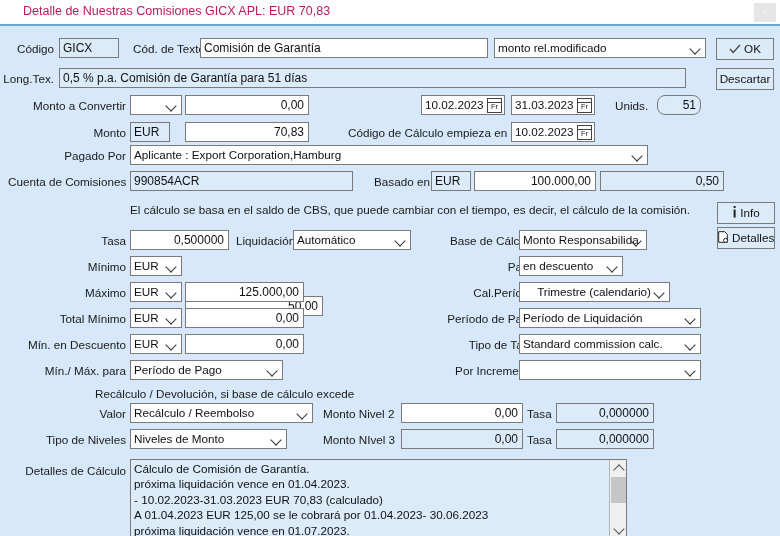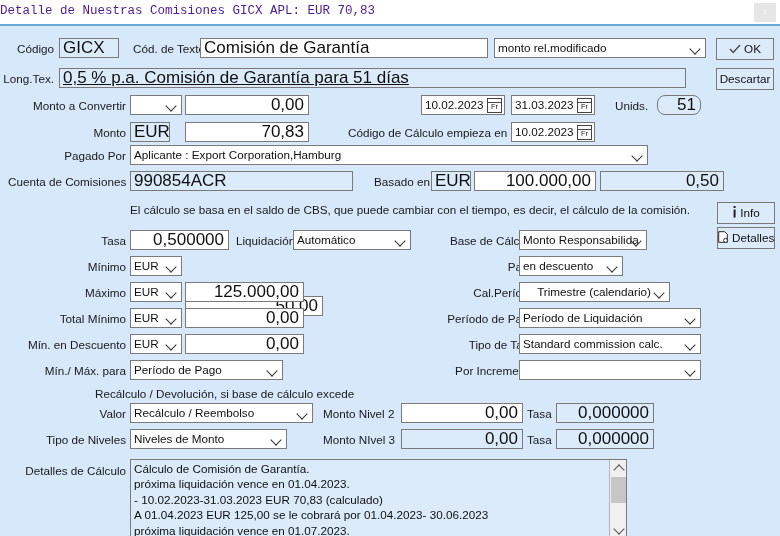--- a/index.html
+++ b/index.html
@@ -16,25 +16,24 @@
     background: #d6e8f9;
   }
   
   .titlebar {
     position: absolute; left: 0; top: 0;
     width: 780px; height: 26px;
     background: #ffffff;
     border-bottom: 2px solid #6aa6d6;
   }
   .titlebar .title {
-    position: absolute; left: 0; top: 4px;
+    position: absolute; left: 23px; top: 4px;
     font-size: 12.5px;
-    color: #4c1d95;
-    white-space: nowrap;
-    font-family: Liberation Mono, monospace;
+    color: #be185d;
+    white-space: nowrap;
   }
   .titlebar .closebtn {
     position: absolute; right: 4px; top: 3px;
     width: 22px; height: 19px;
     background: #e6e6e6;
     color: #f3f3f3;
     font-size: 11px;
     text-align: center;
     line-height: 19px;
     cursor: pointer;
@@ -47,21 +46,21 @@
     color: #1a1a1a;
     white-space: nowrap;
     line-height: 14px;
   }
   .lbl.r { text-align: right; }
 
   .fld {
     position: absolute;
     border: 1px solid #7a7a7a;
     background: #ffffff;
-    font-size: 17px;
+    font-size: 12px;
     color: #101010;
     line-height: 18px;
     height: 20px;
     padding: 0 3px;
     white-space: nowrap;
     overflow: hidden;
   }
   .fld.ro { background: #dcebfa; }
   .fld.num { text-align: right; padding-right: 4px; }
 
@@ -222,21 +221,21 @@
 
   <div class="btn" style="left:716px; top:38px; width:58px;">
     <span class="ico">
       <svg width="12" height="10" viewBox="0 0 12 10">
           <path d="M1 5 L4.2 8.5 L11 1" stroke="#4a4a4a" stroke-width="1.4" fill="none"></path>
         </svg>
     </span><span>OK</span>
   </div>
 
   <div class="lbl r" style="left:2px; top:72px; width:52px;">Long.Tex.</div>
-  <div class="fld ro" style="left:59px; top:68px; width:627px;text-decoration:underline;">0,5 % p.a. Comisión de Garantía para 51 días</div>
+  <div class="fld ro" style="left:59px; top:68px; width:627px;">0,5 % p.a. Comisión de Garantía para 51 días</div>
   <div class="btn" style="left:716px; top:68px; width:58px;">Descartar</div>
 
   <div class="lbl r" style="left:20px; top:99px; width:106px;">Monto a Convertir</div>
   <div class="sel" style="left:130px; top:95px; width:52px;">
     <span></span>
     <span class="chev"></span>
   </div>
   <div class="fld num" style="left:185px; top:95px; width:124px;">0,00</div>
 
   <div class="datefld" style="left:421px; top:95px; width:84px;">

